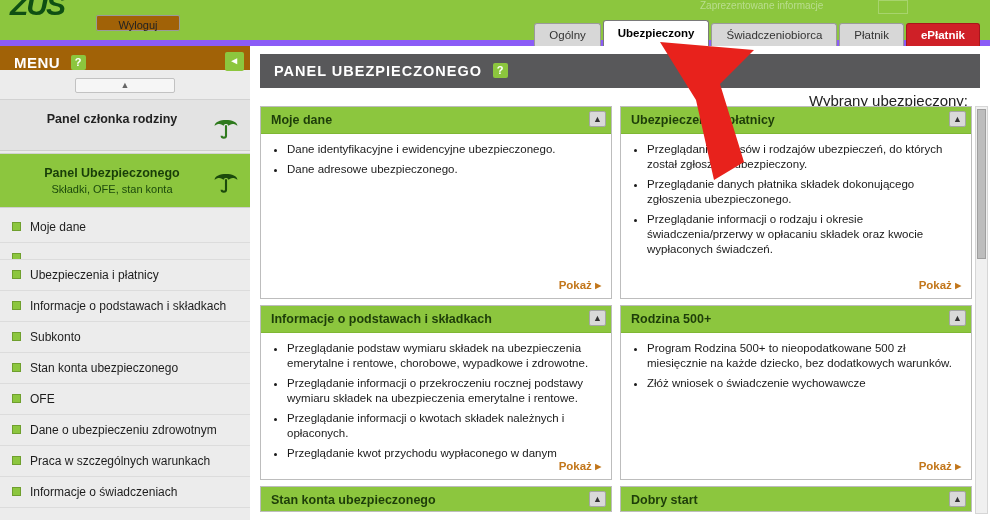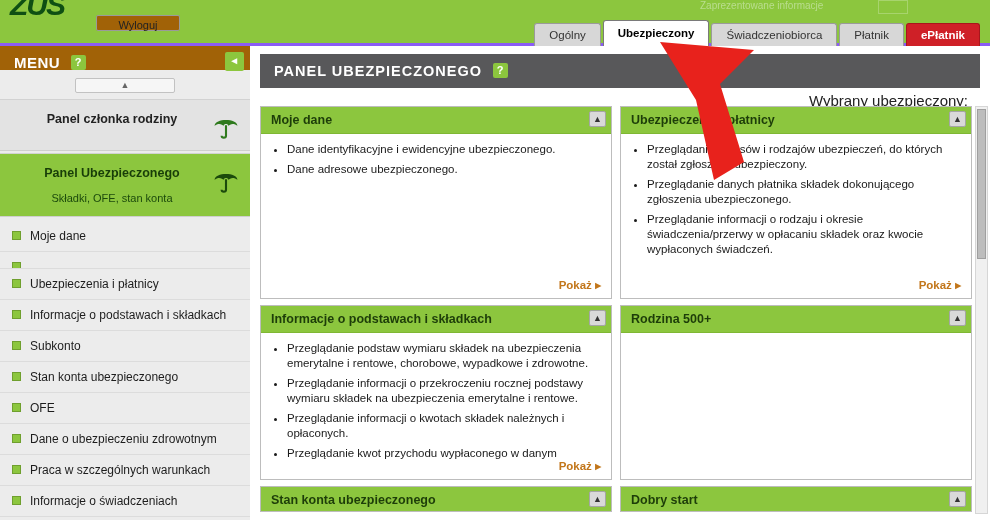--- a/index.html
+++ b/index.html
@@ -11,21 +11,21 @@
     background: #ffffff;
     overflow: hidden;
     position: relative;
   }
   #app { position:relative; width:990px; height:520px; overflow:hidden; background:#fff; }
 
   
   .topbar {
     position:absolute; left:0; top:0; width:990px; height:46px;
     background:#8cc63e;
-    border-bottom:3px solid #8b5cf6;
+    border-bottom:6px solid #8b5cf6;
   }
   .logo-box {
     position:absolute; left:6px; top:-8px; width:70px; height:36px;
     background:#8cc63e; color:#1f5c1f; font-weight:bold; font-size:26px;
     letter-spacing:-2px; overflow:hidden;
   }
   .logo-text { position:absolute; left:4px; top:-4px; color:#0f4f13; font-size:30px; font-weight:bold; font-style:italic; }
   .logout-btn {
     position:absolute; left:96px; top:15px; width:84px; height:16px;
     background:#a16207; border:1px solid #9a9a9a; border-radius:2px;
@@ -78,21 +78,21 @@
     margin:8px auto 6px auto; width:100px; height:15px; border:1px solid #c2c2c2;
     background:#f6f6f6; border-radius:2px; text-align:center; font-size:9px; color:#666; line-height:13px;
     cursor:pointer;
   }
   .panel-card {
     position:relative; margin:0 0 2px 0; padding:12px 40px 12px 14px;
     background:#e3e3e3; border-top:1px solid #d2d2d2; border-bottom:1px solid #cfcfcf;
     font-weight:bold; font-size:12.5px; color:#222; cursor:pointer; min-height:52px;text-align:center;
   }
   .panel-card.green { background:#8cc63e; color:#183d08; }
-  .panel-card .sub { display:block; font-weight:normal; font-size:11px; margin-top:12px; color:#1c4a0c; }
+  .panel-card .sub { display:block; font-weight:normal; font-size:11px; margin-top:3px; color:#1c4a0c; }
   .umbrella {
     position:absolute; right:10px; top:12px; width:28px; height:28px;
   }
   .menu-list { margin-top:4px; }
   .menu-item {
     position:relative; padding:8px 10px 8px 30px; font-size:12px; color:#1d1d1d;
     border-bottom:1px solid #dcdcdc; background:#ececec; cursor:pointer; white-space:nowrap;
     overflow:hidden; text-overflow:ellipsis;
   }
   .menu-item .bullet {
@@ -302,20 +302,26 @@
             <span class="show-link">Pokaż</span>
             <span class="show-link">▸</span>
           </div>
         </div>
 
         <div class="card mid">
           <div class="card-head">
             <span>Rodzina 500+</span>
             <span class="collapse">▲</span>
           </div>
+          <div class="card-body">
+            <ul>
+              <li>Program Rodzina 500+ to nieopodatkowane 500 zł miesięcznie na każde dziecko, bez dodatkowych warunków.</li>
+              <li>Złóż wniosek o świadczenie wychowawcze</li>
+            </ul>
+          </div>
           <div class="card-foot" style="margin-top:-16px;">
             <span class="show-link">Pokaż</span>
             <span class="show-link">▸</span>
           </div>
         </div>
 
         <div class="card" style="height:26px; overflow:hidden;">
           <div class="card-head">
             <span>Stan konta ubezpieczonego</span>
             <span class="collapse">▲</span>

